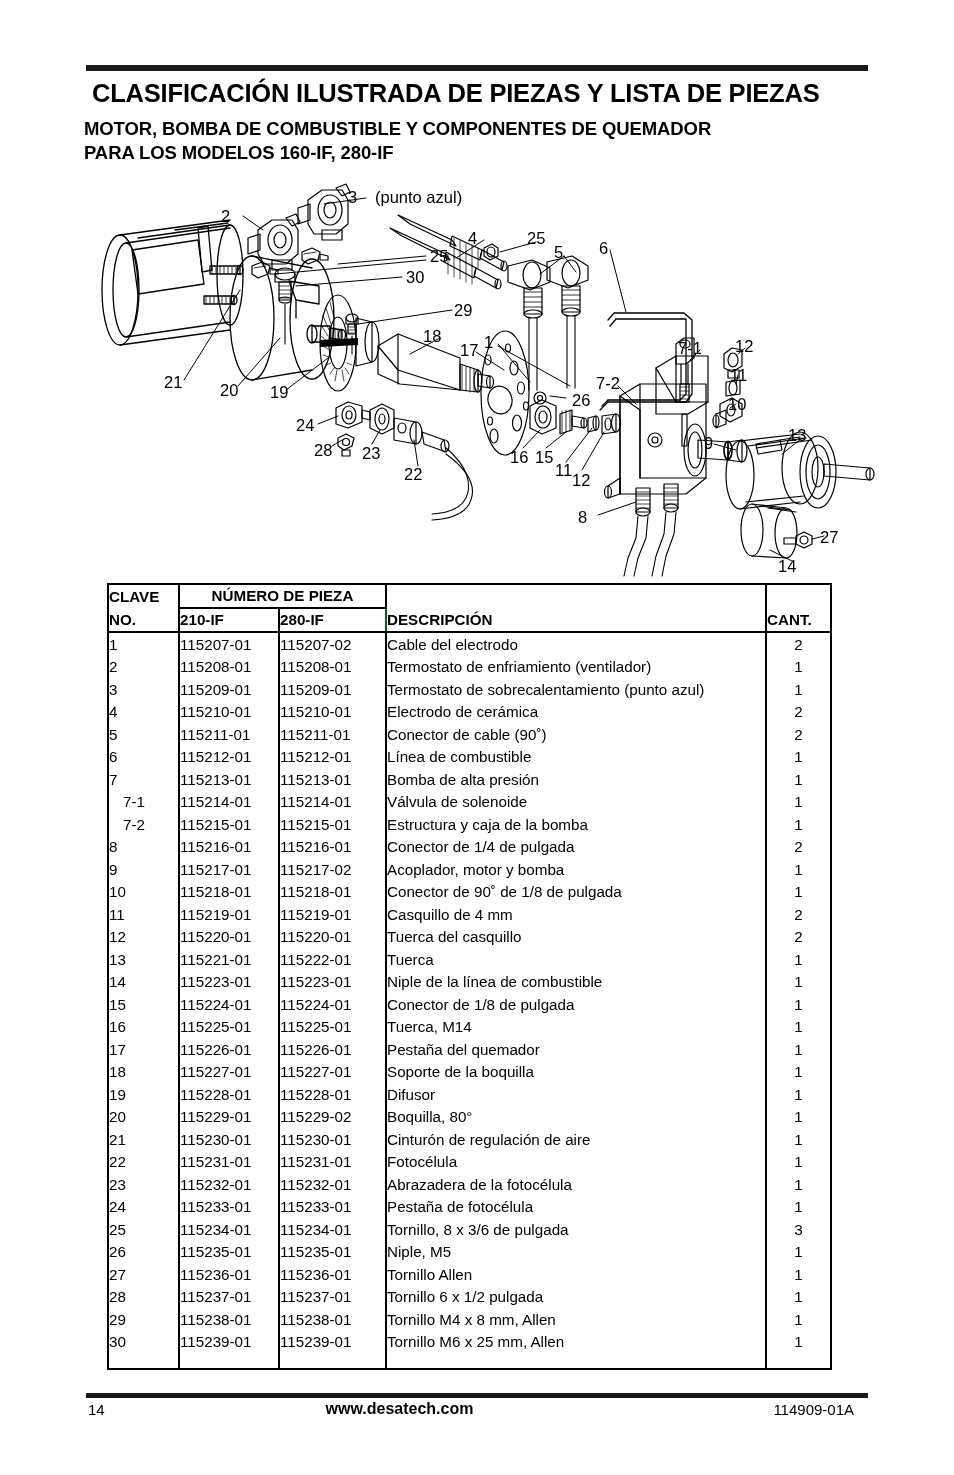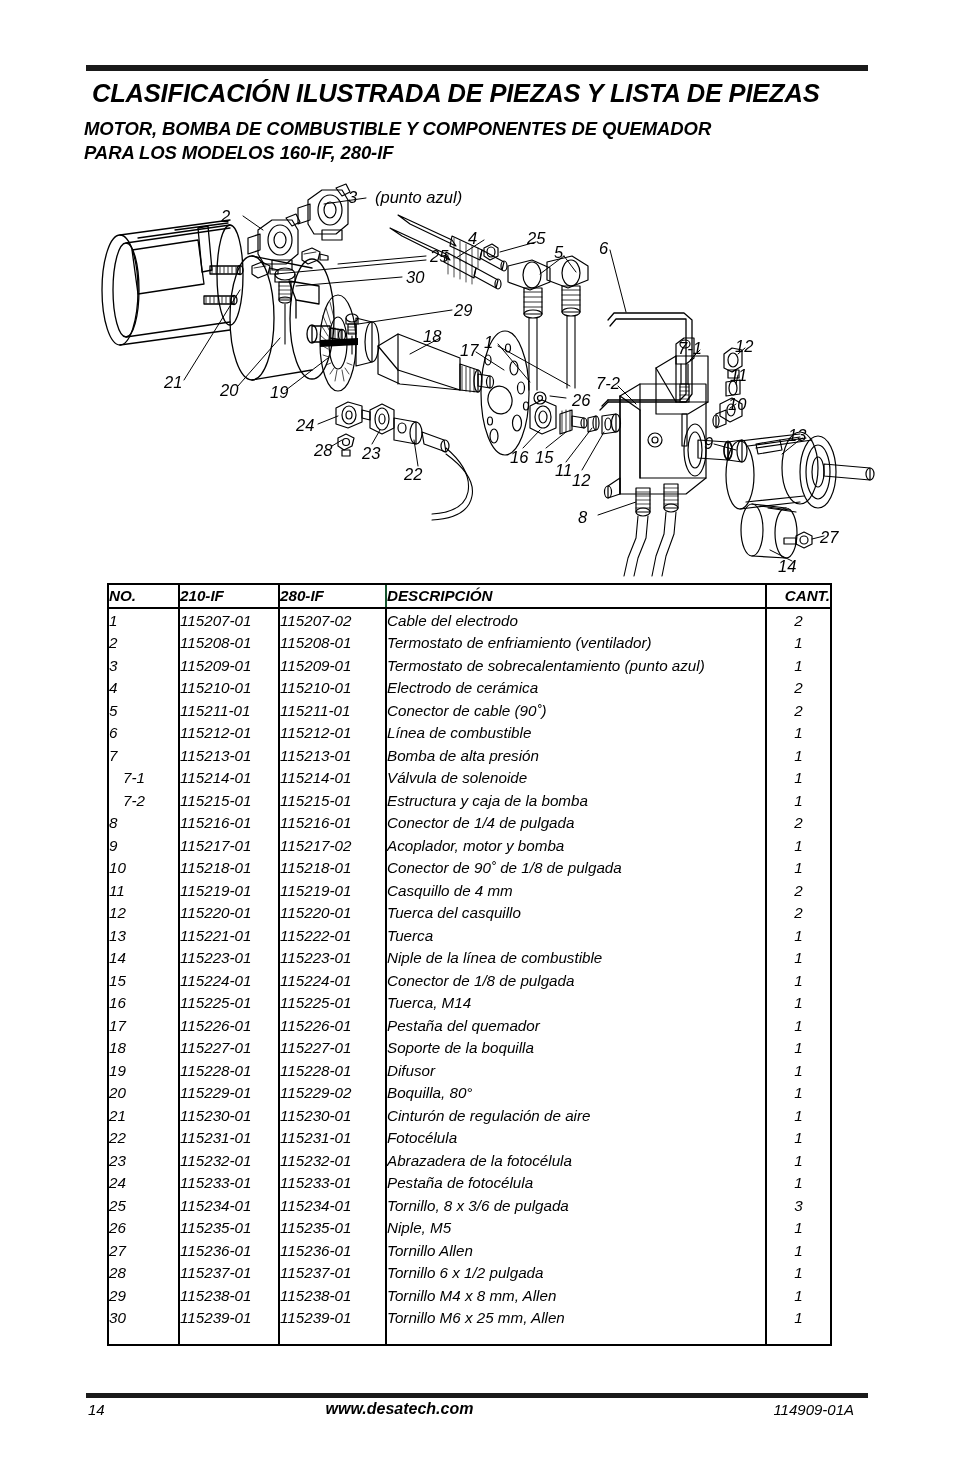--- a/index.html
+++ b/index.html
@@ -14,21 +14,20 @@
     font-family: "Liberation Sans", sans-serif;
     color: #000000;
     overflow: hidden;
   }
 
   .page {
     position: absolute;
     left: 0; top: 0;
     width: 954px;
     height: 1475px;
-    font-style: italic;
   }
 
   
   .top-rule {
     position: absolute;
     left: 86px;
     top: 65px;
     width: 782px;
     height: 6px;
     background: #1a1a1a;
@@ -106,21 +105,21 @@
     text-align: center;
     padding-left: 0;
   }
   .hdr-desc-blank { border-right: 2px solid #000; }
   .hdr-cant-blank { }
 
   .hdr2-clave { border-right: 2px solid #000; border-bottom: 2.5px solid #000; }
   .hdr2-160 { border-right: 2px solid #000; border-bottom: 2.5px solid #000; }
   .hdr2-280 { border-right: 2px solid #14532d; border-bottom: 2.5px solid #000; }
   .hdr2-desc { border-right: 2px solid #000; border-bottom: 2.5px solid #000; }
-  .hdr2-cant { border-bottom: 2.5px solid #000; text-align: right; padding-left: 0; }
+  .hdr2-cant { border-bottom: 2.5px solid #000; text-align: left; padding-left: 0; }
 
   td.c-key {
     border-right: 2px solid #000;
     padding-left: 5px;
     height: 22.5px;
     white-space: nowrap;
   }
   td.c-key.indent { padding-left: 14px; }
   td.c-160 {
     border-right: 2px solid #000;
@@ -615,20 +614,26 @@
     <table class="parts">
       <colgroup>
         <col class="w-key">
           <col class="w-160">
           <col class="w-280">
           <col class="w-desc">
           <col class="w-cant">
       </colgroup>
       <thead>
         <tr>
+          <th class="hdr-cell hdr-clave">CLAVE</th>
+          <th class="hdr-cell hdr-np" colspan="2">NÚMERO DE PIEZA</th>
+          <th class="hdr-cell hdr-desc-blank"></th>
+          <th class="hdr-cell hdr-cant-blank"></th>
+        </tr>
+        <tr>
           <th class="hdr-cell hdr2-clave">NO.</th>
           <th class="hdr-cell hdr2-160">210-IF</th>
           <th class="hdr-cell hdr2-280">280-IF</th>
           <th class="hdr-cell hdr2-desc">DESCRIPCIÓN</th>
           <th class="hdr-cell hdr2-cant">CANT.</th>
         </tr>
       </thead>
       <tbody id="parts-body">
           <tr>
             <td class="c-key">1</td>

